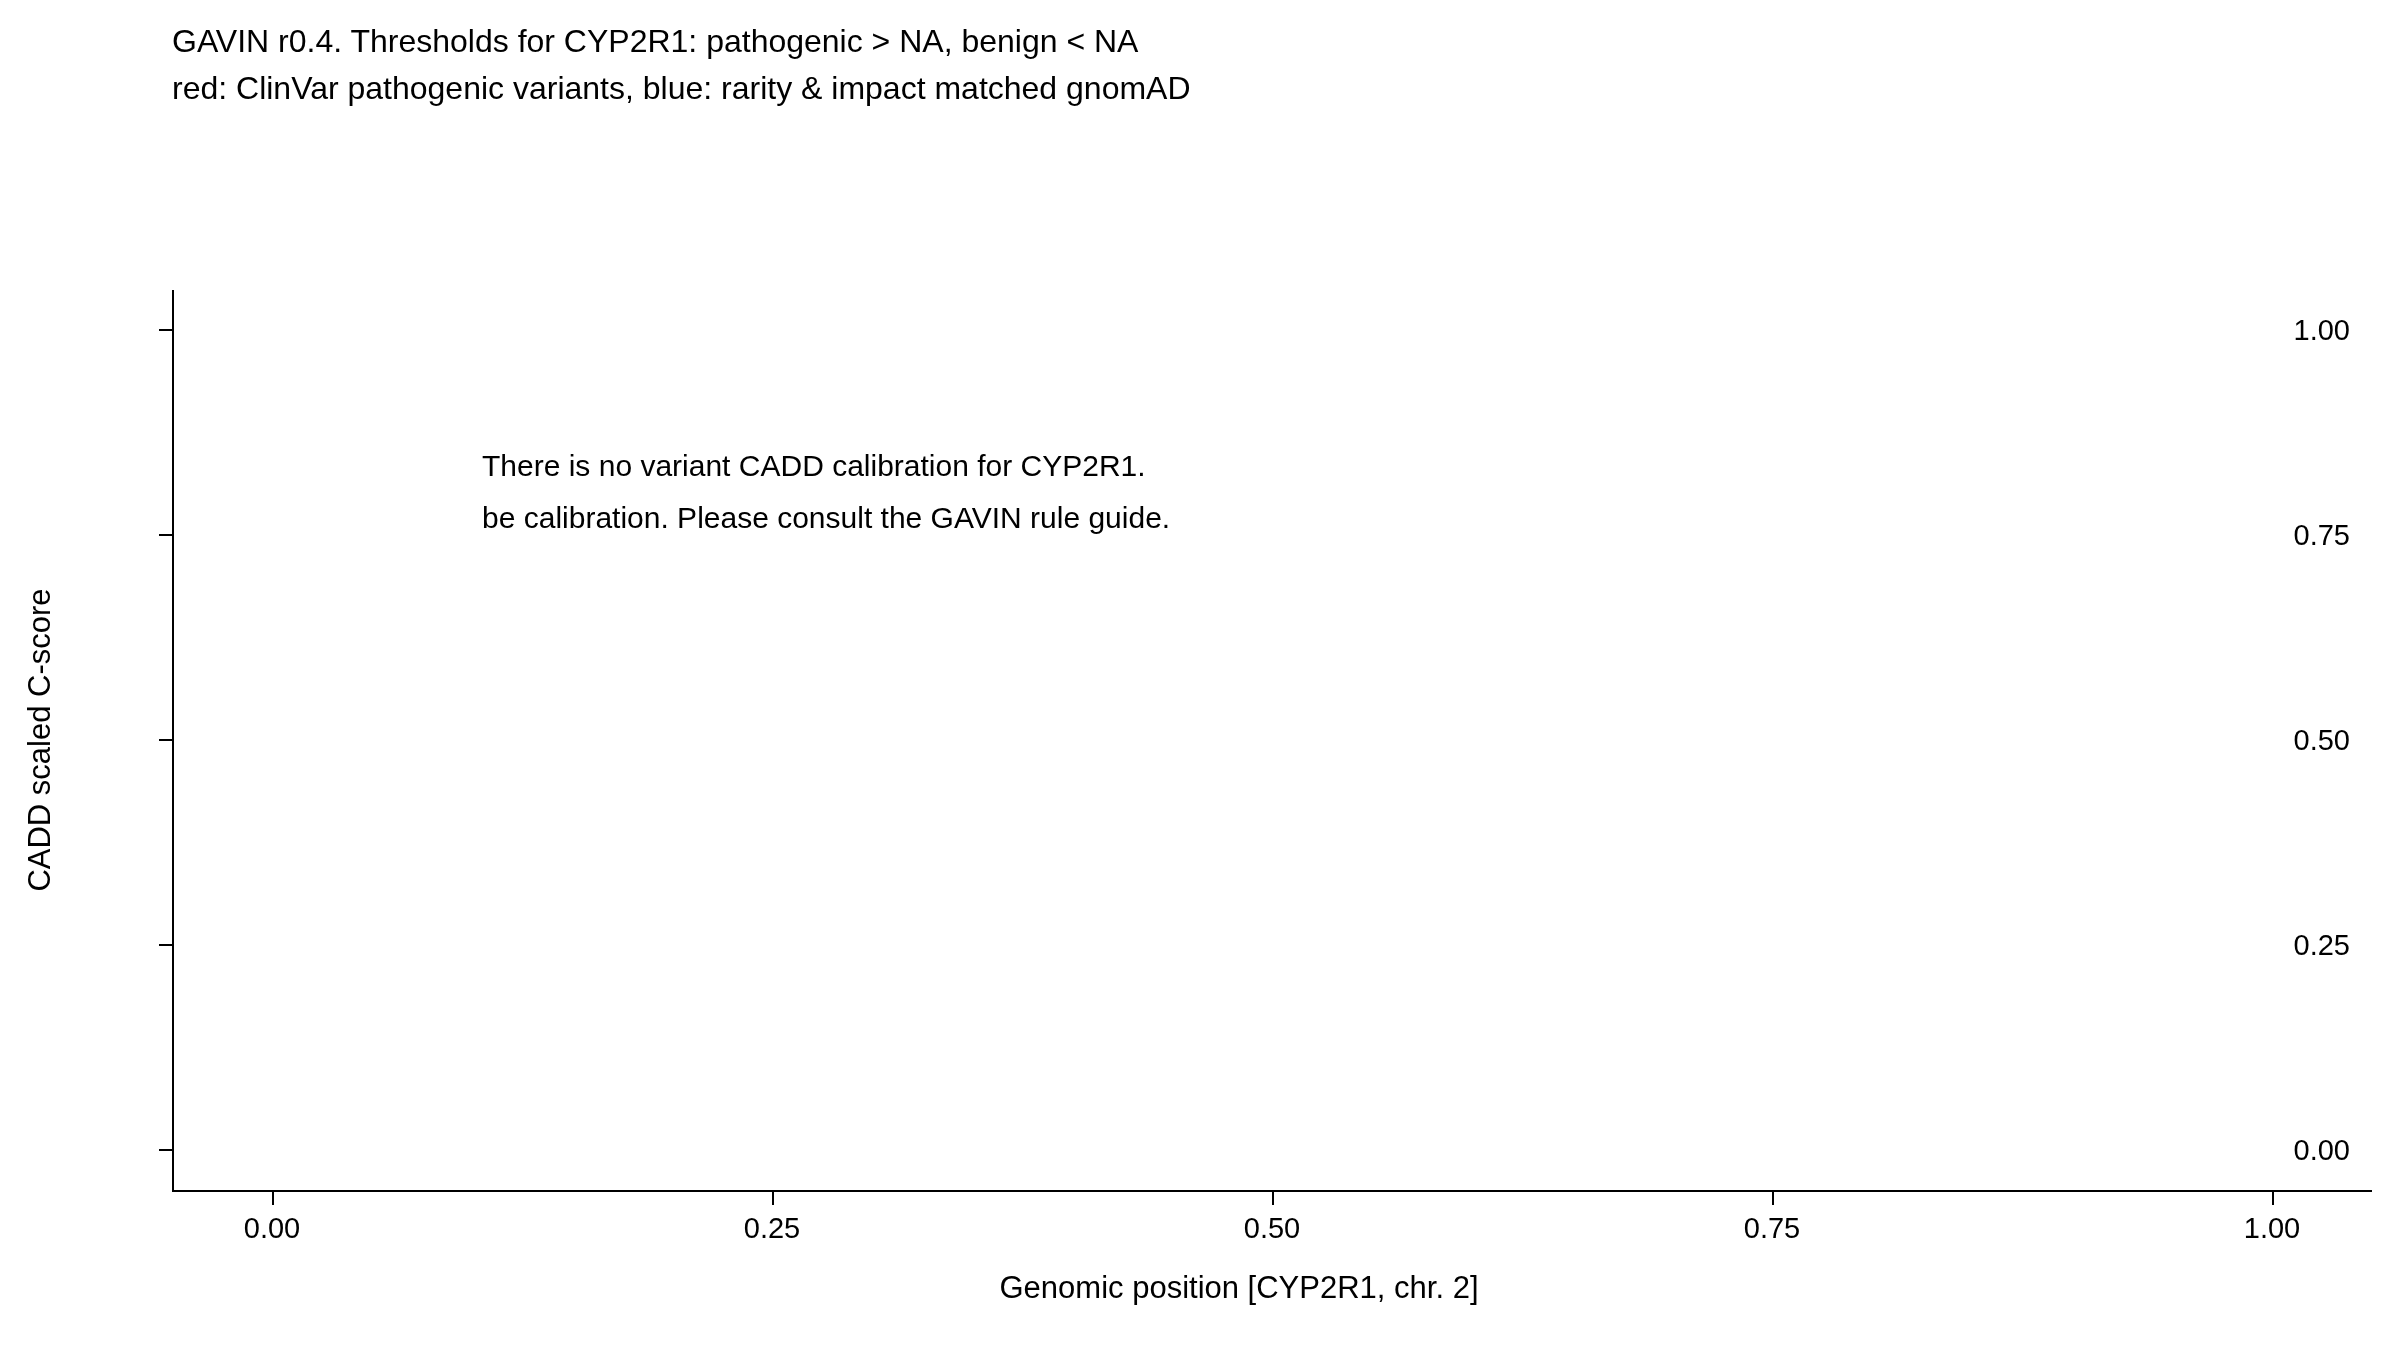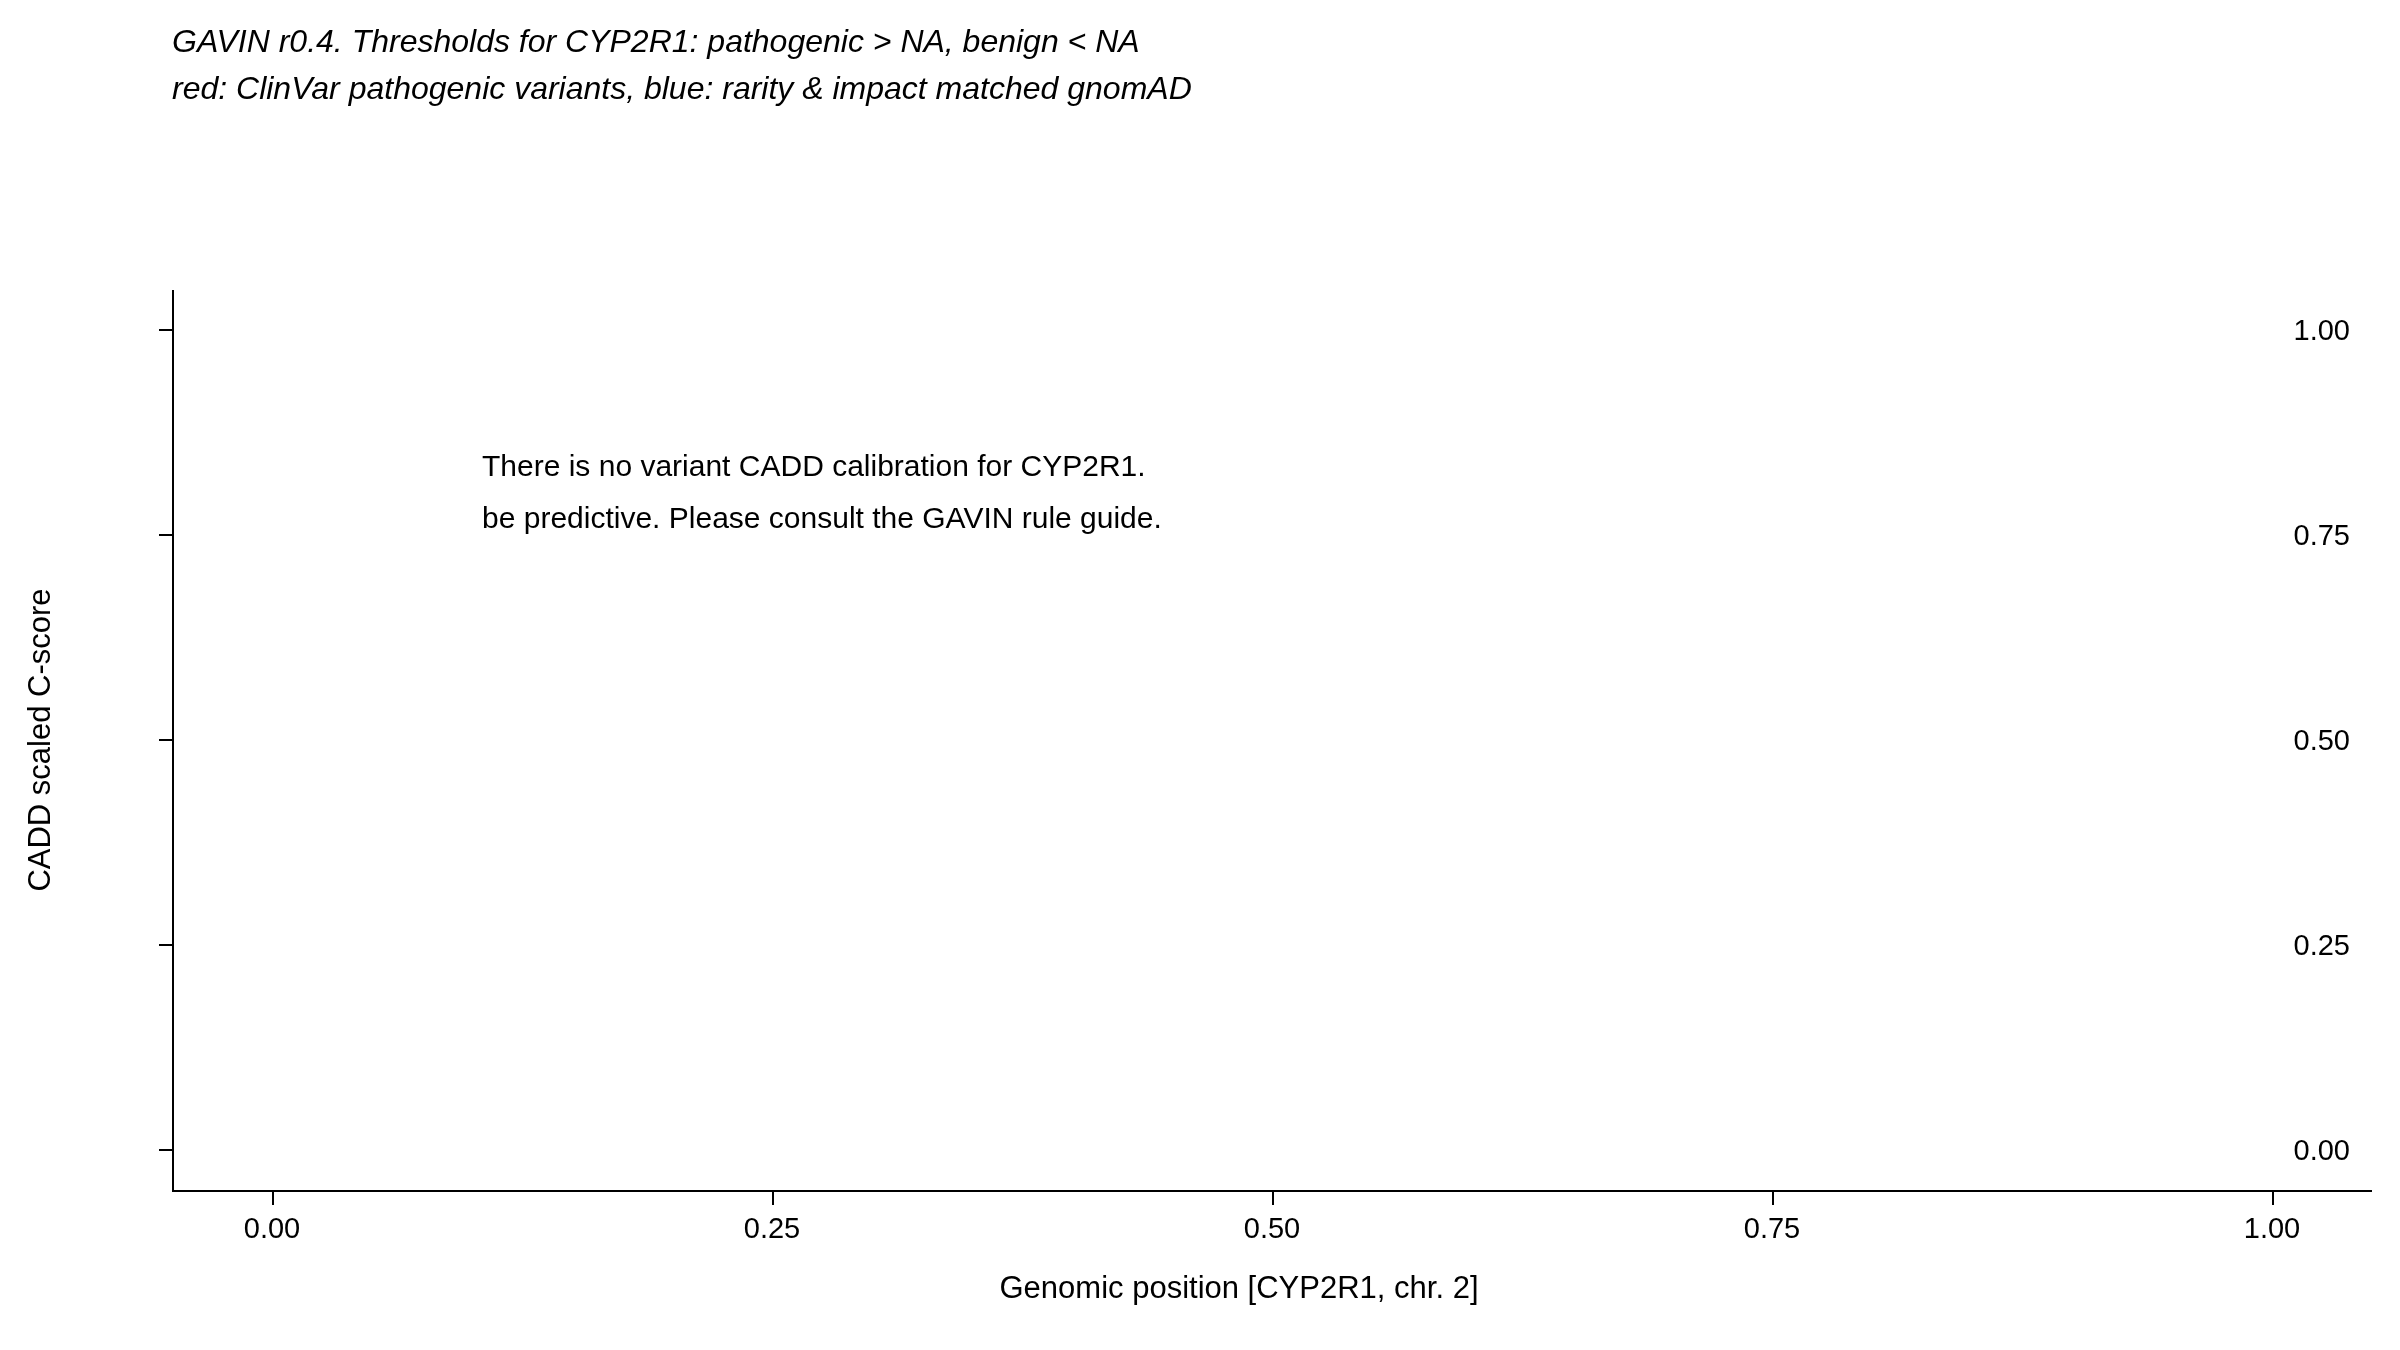--- a/index.html
+++ b/index.html
@@ -21,21 +21,20 @@
     position: absolute;
     left: 172px;
     top: 18px;
     width: 2000px;
   }
   .title-line {
     font-size: 32px;
     line-height: 47px;
     color: #000000;
     white-space: pre;
-    font-style: italic;
   }
 
   
   #plot-panel {
     position: absolute;
     left: 172px;
     top: 290px;
     width: 2200px;
     height: 900px;
   }
@@ -165,16 +164,16 @@
   <div class="x-tick-mark" style="left:1600px;"></div>
   <div class="x-tick-label" style="left:1600px;">0.75</div>
 
   <div class="x-tick-mark" style="left:2100px;"></div>
   <div class="x-tick-label" style="left:2100px;">1.00</div>
 
   <div id="x-axis-title">Genomic position [CYP2R1, chr. 2]</div>
 
   <div id="annotation">
     <div class="annotation-line">There is no variant CADD calibration for CYP2R1.</div>
-    <div class="annotation-line">be predictive. Please consult the GAVIN rule guide.</div>
+    <div class="annotation-line">be calibration. Please consult the GAVIN rule guide.</div>
   </div>
 
 </div>
 
 </body></html>

